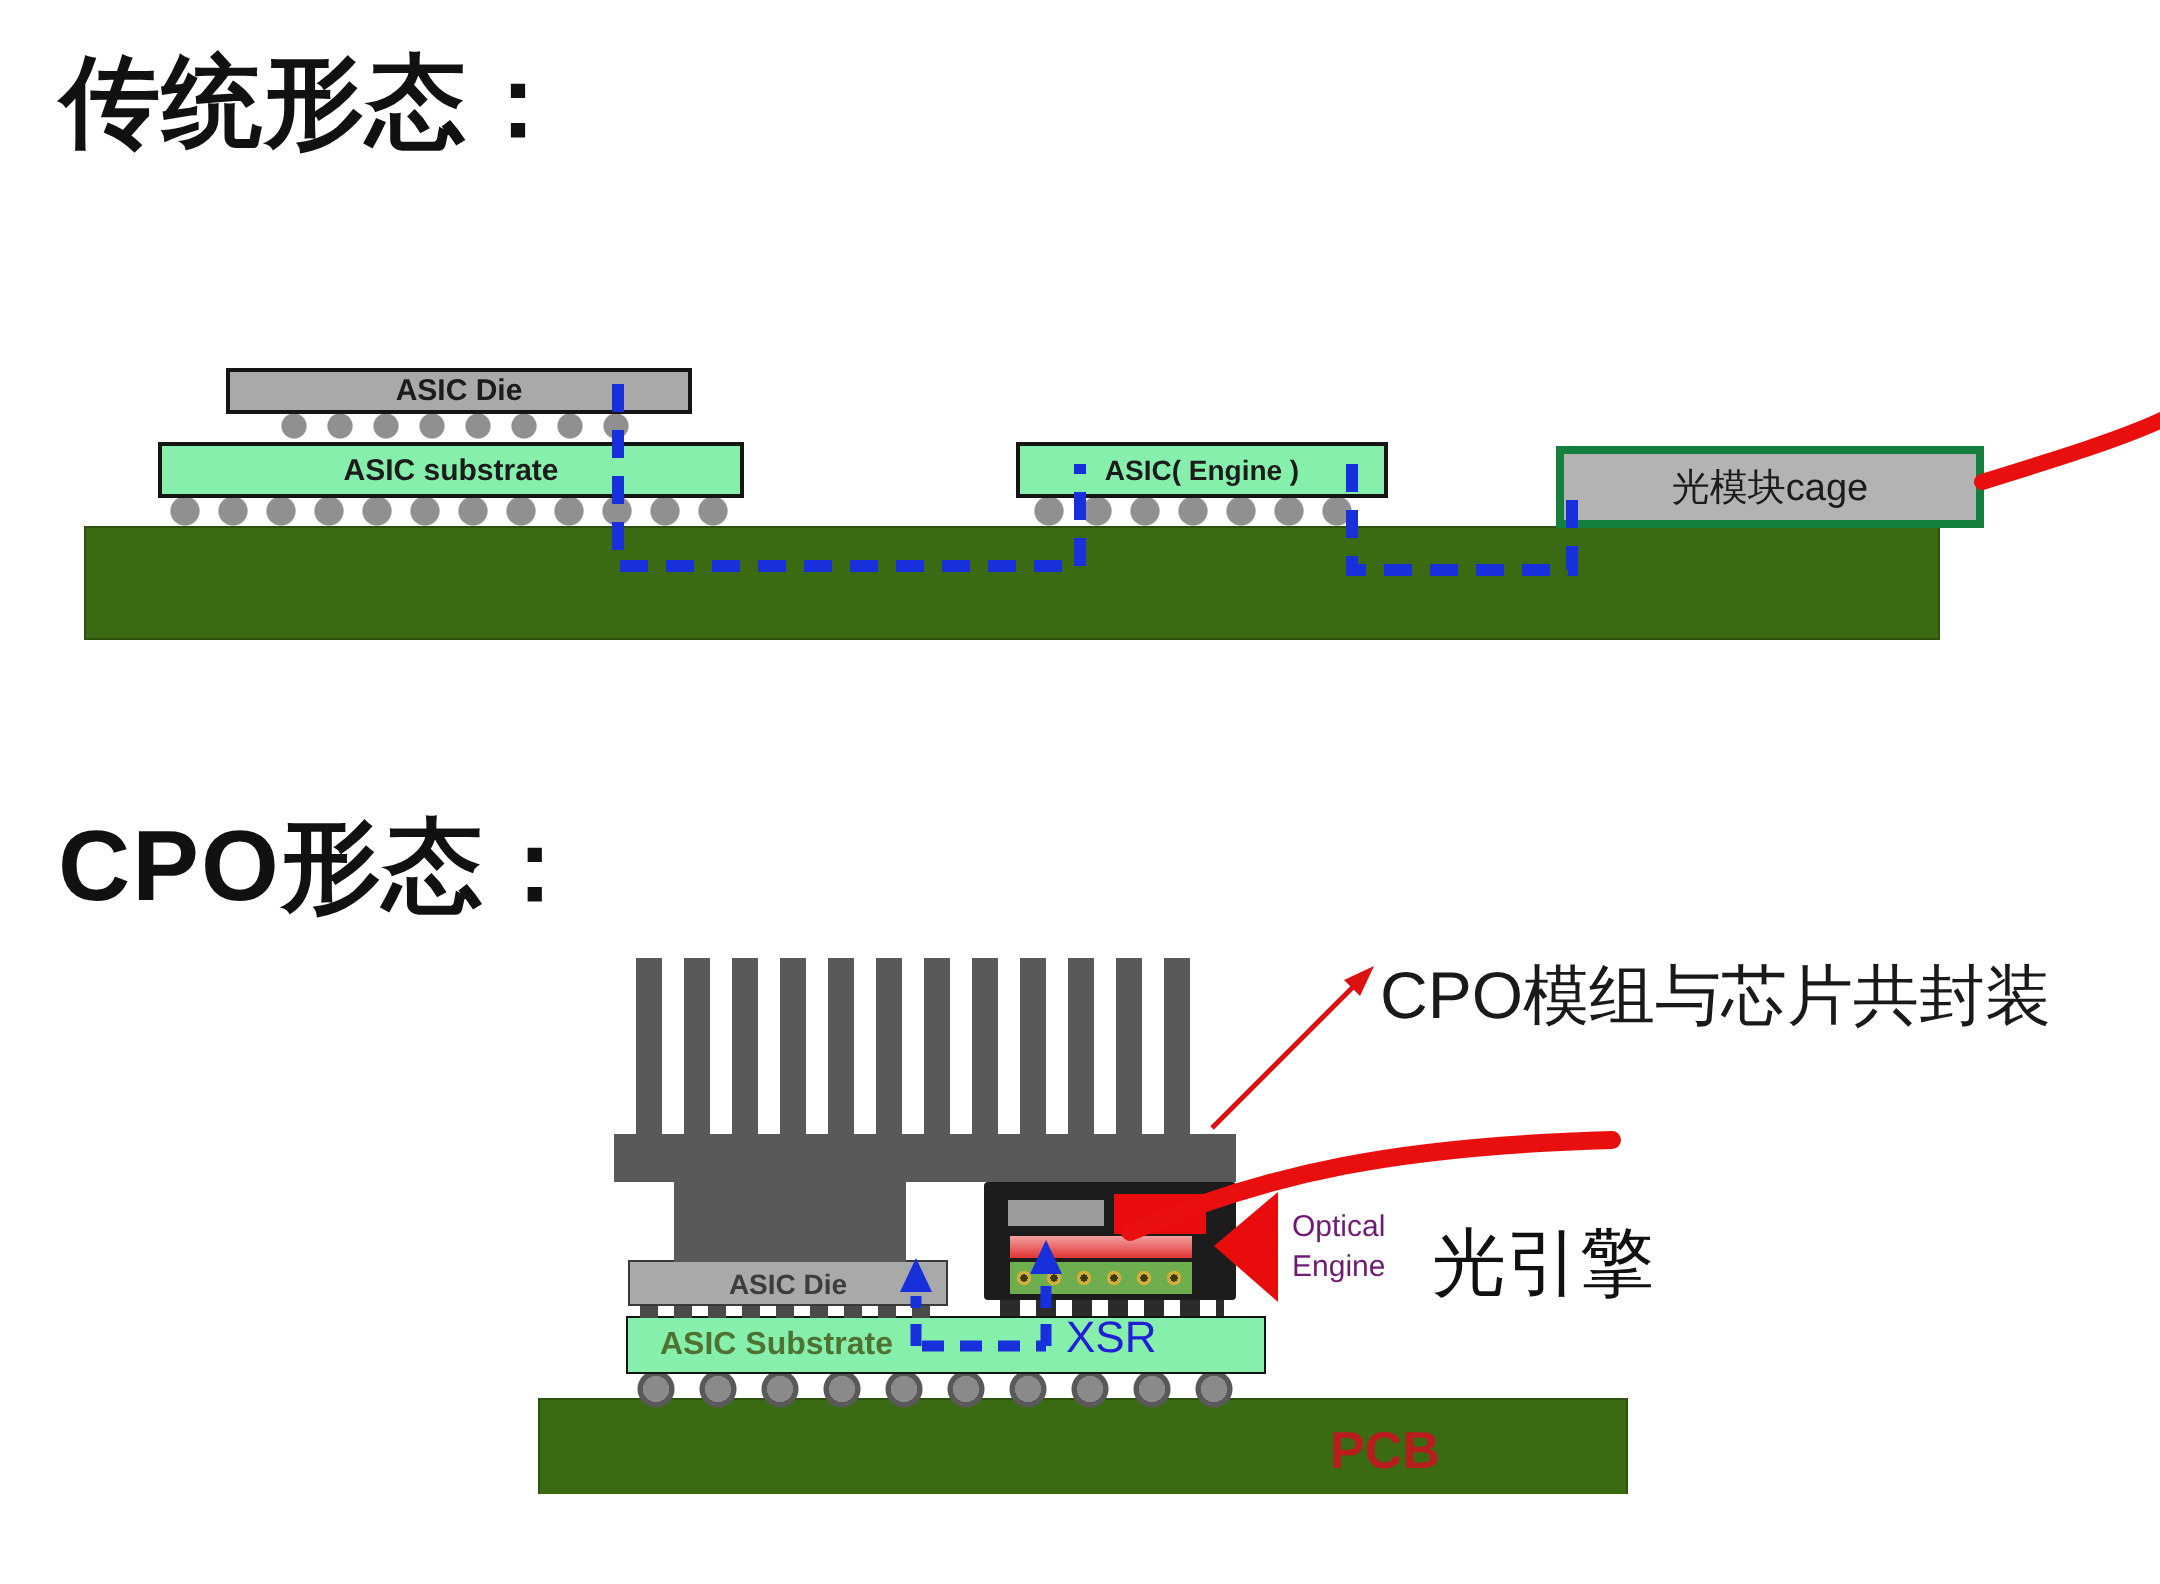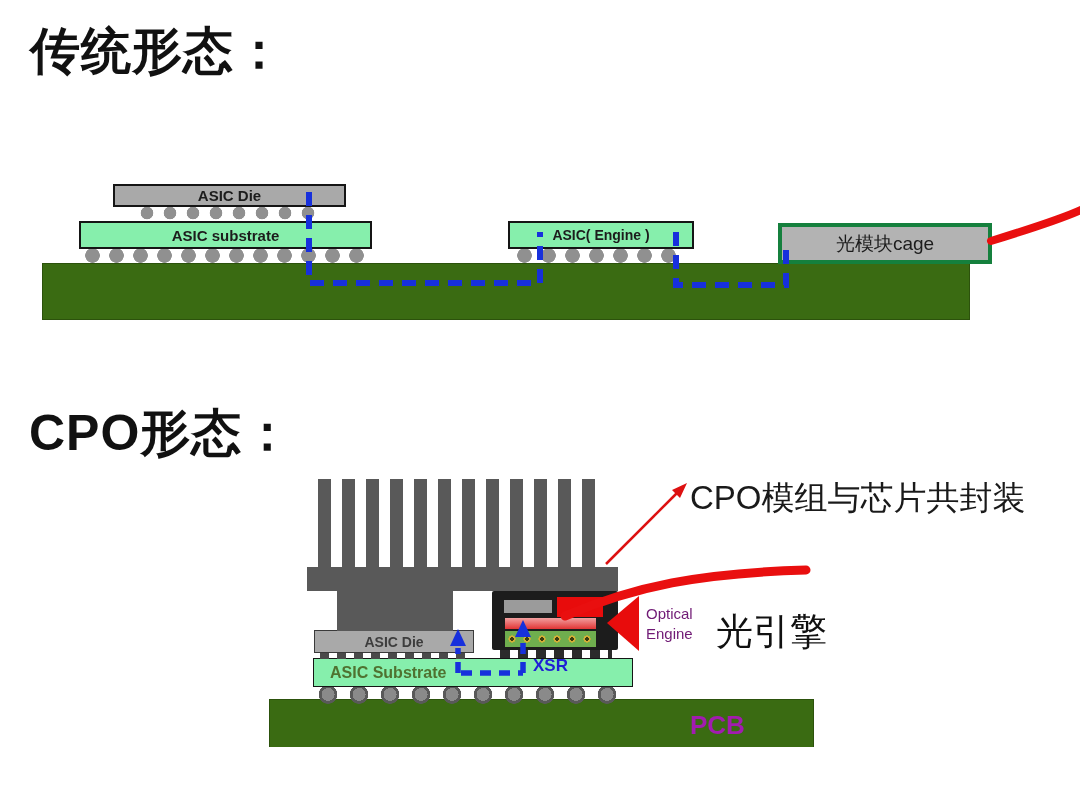--- a/index.html
+++ b/index.html
@@ -83,27 +83,27 @@
 
   <div class="chipbox cage" style="left:778px;top:223px;width:214px;height:41px;">
     <span>光模块cage</span>
   </div>
 
   <div class="heading" style="left:29px;top:400px;">CPO形态：</div>
 
   <div class="lbl-plain" style="left:690px;top:452px;font-size:33px;color:#1a1a1a;margin-top:24px;">CPO模组与芯片共封装</div>
 
   <div class="pcb" style="left:269px;top:699px;width:543px;height:53px;"></div>
-  <div class="lbl-plain" style="left:690px;top:710px;font-size:26px;font-weight:700;color:#a21caf;">PCB</div>
+  <div class="lbl-plain" style="left:665px;top:710px;font-size:26px;font-weight:700;color:#b91c1c;">PCB</div>
 
   <div class="balls-cpo" style="left:318px;top:685px;width:310px;"></div>
   <div class="chipbox sub" style="left:313px;top:658px;width:320px;height:29px;justify-content:flex-start;padding-left:16px;border-width:1.5px;">
     <span style="color:#4f7230;font-size:16px;">ASIC Substrate</span>
   </div>
-  <div class="lbl-plain" style="left:533px;top:656px;font-size:17px;font-weight:700;color:#1f1fd6;">XSR</div>
+  <div class="lbl-plain" style="left:533px;top:656px;font-size:22px;font-weight:400;color:#1f1fd6;">XSR</div>
 
   <div class="microbumps" style="left:320px;top:652px;width:150px;"></div>
   <div class="chipbox die" style="left:314px;top:630px;width:160px;height:23px;border-width:1.5px;border-color:#3a3a3a;">
     <span style="color:#3d3d3d;font-size:14px;">ASIC Die</span>
   </div>
 
   <div class="fins" style="left:318px;top:479px;width:278px;height:89px;"></div>
   <div class="hs" style="left:307px;top:567px;width:311px;height:24px;"></div>
   <div class="hs" style="left:337px;top:590px;width:116px;height:41px;"></div>
 

